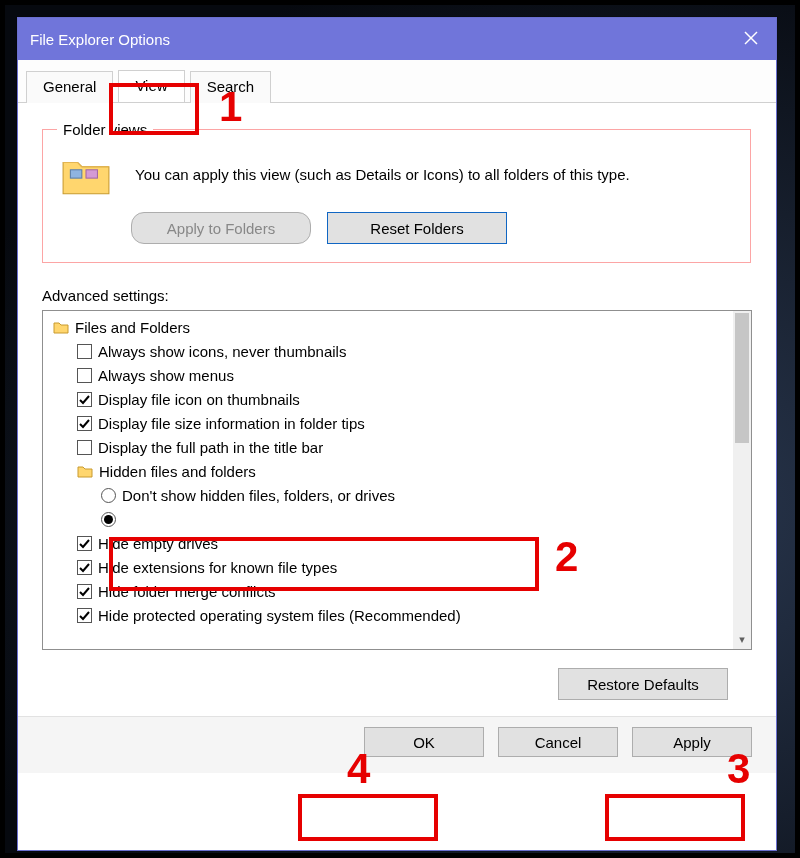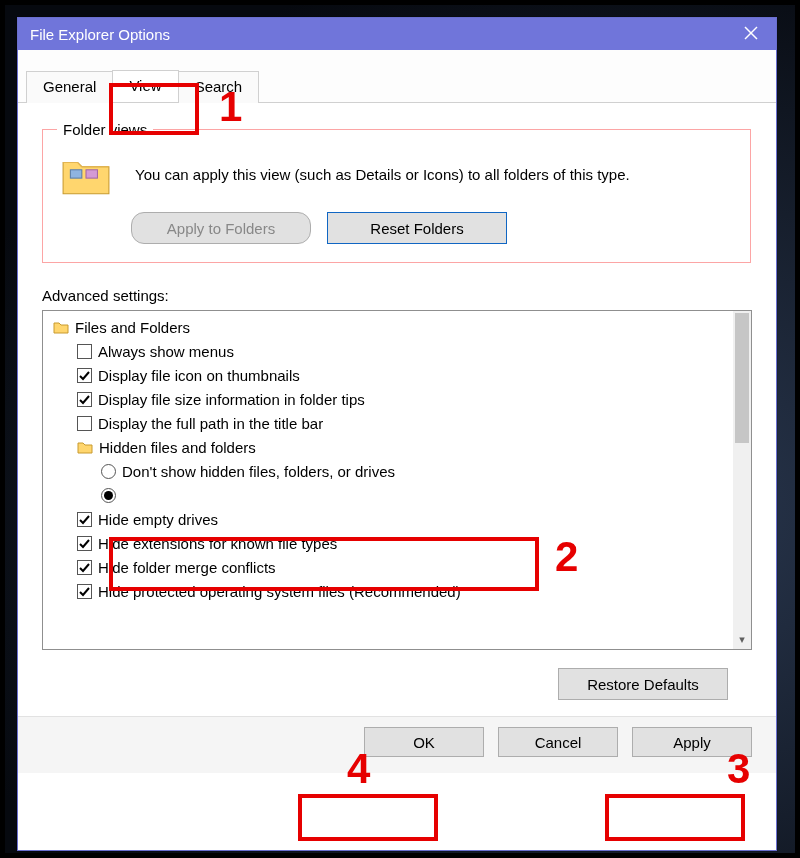--- a/index.html
+++ b/index.html
@@ -8,25 +8,25 @@
     --panel:#f9f9f9;
     --btn:#e1e1e1;
     --btn-border:#adadad;
     --red:#e60000;
     --blue-sel:#1a6ed8;
   }
   *{box-sizing:border-box;font-family:"Segoe UI",Tahoma,Arial,sans-serif;font-size:15px;}
   body{margin:0;width:800px;height:858px;background:#0e1a2b radial-gradient(ellipse at 80% 60%,#2a3850 0%,#06090f 80%);overflow:hidden;}
   .shot{position:absolute;left:0;top:0;width:800px;height:858px;border:5px solid #000;box-sizing:border-box;}
   .window{position:absolute;left:12px;top:12px;width:760px;height:834px;background:#fff;border:1px solid #6a6fd0;box-shadow:0 0 0 1px rgba(0,0,0,.15);}
-  .titlebar{height:32px;background:var(--accent);display:flex;align-items:center;justify-content:space-between;padding:0 0 0 12px;color:#fff;font-size:19px;}
+  .titlebar{height:42px;background:var(--accent);display:flex;align-items:center;justify-content:space-between;padding:0 0 0 12px;color:#fff;font-size:19px;}
   .titlebar .close{width:50px;height:42px;display:flex;align-items:center;justify-content:center;color:#fff;}
   .titlebar .close svg{width:14px;height:14px;stroke:#fff;stroke-width:1.5;}
   .client{padding:0;}
-  .tabstrip{display:flex;align-items:flex-end;padding:20px 0 0 8px;border-bottom:1px solid #d0d0d0;background:#fdfdfd;}
+  .tabstrip{display:flex;align-items:flex-end;padding:10px 0 0 8px;border-bottom:1px solid #d0d0d0;background:#fdfdfd;gap:6px;}
   .tab{padding:6px 16px 8px 16px;border:1px solid #d0d0d0;border-bottom:none;background:#fff;margin-right:-1px;cursor:default;}
   .tab:not(.active){background:#fafafa;position:relative;top:1px;}
   .content{padding:18px 24px 8px 24px;}
   fieldset.group{border:1px solid #fca5a5;padding:12px 14px 18px 14px;margin:0 1px 24px 0;}
   fieldset.group legend{padding:0 6px;}
   .fvrow{display:flex;gap:20px;align-items:center;}
   .folder-ico{width:58px;height:50px;display:flex;align-items:center;justify-content:center;}
   .fvtext{flex:1;line-height:1.35;}
   .btnrow{display:flex;gap:16px;margin-top:12px;margin-left:74px;}
   button.winbtn{min-width:180px;height:32px;background:var(--btn);border:1px solid var(--btn-border);color:#000;cursor:default;}
@@ -108,20 +108,24 @@
             <div class="item lvl1">
               <span class="fico">
                 <svg viewBox="0 0 16 14">
                     <path d="M1 3h5l2 2h7v8H1z" fill="#ffd66e" stroke="#c89a2e"></path>
                   </svg>
               </span>
               <span>Files and Folders</span>
             </div>
             <div class="item lvl2">
               <span class="chk"></span>
+              <span>Always show icons, never thumbnails</span>
+            </div>
+            <div class="item lvl2">
+              <span class="chk"></span>
               <span>Always show menus</span>
             </div>
             <div class="item lvl2">
               <span class="chk">
                   <svg viewBox="0 0 13 13">
                     <polyline points="2,7 5,10 11,3" fill="none" stroke="#000" stroke-width="2"></polyline>
                   </svg>
                 </span>
               <span>Display file icon on thumbnails</span>
             </div>

